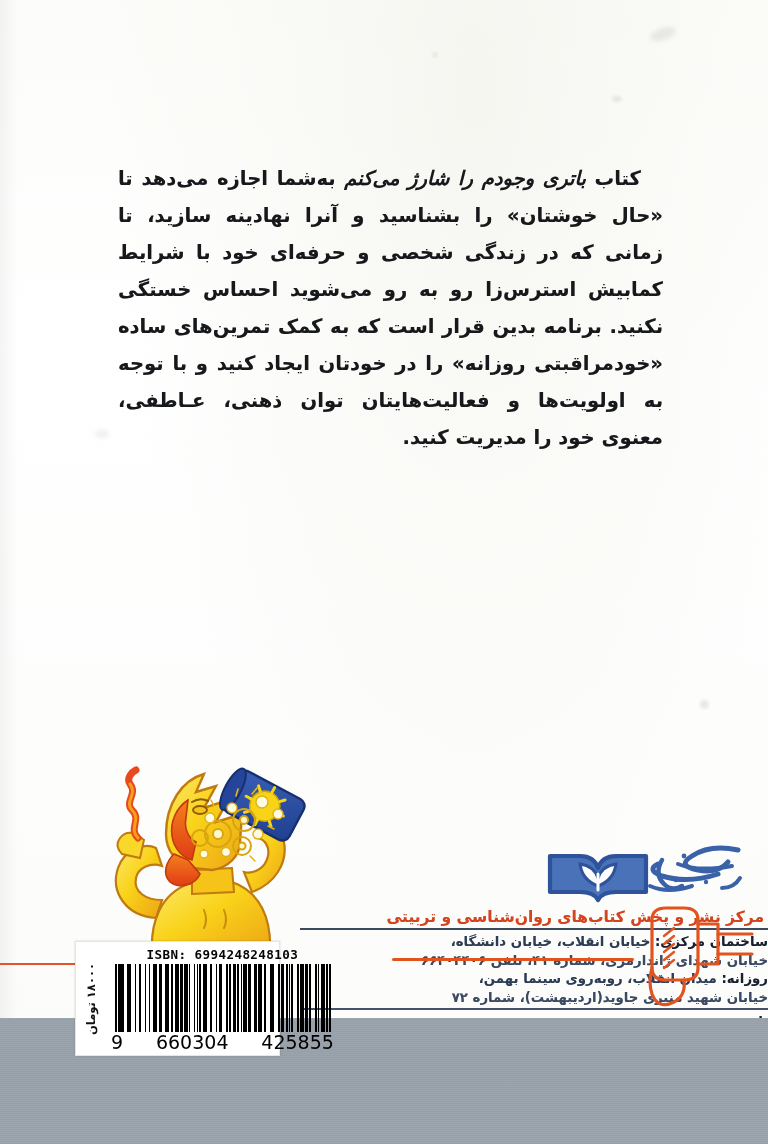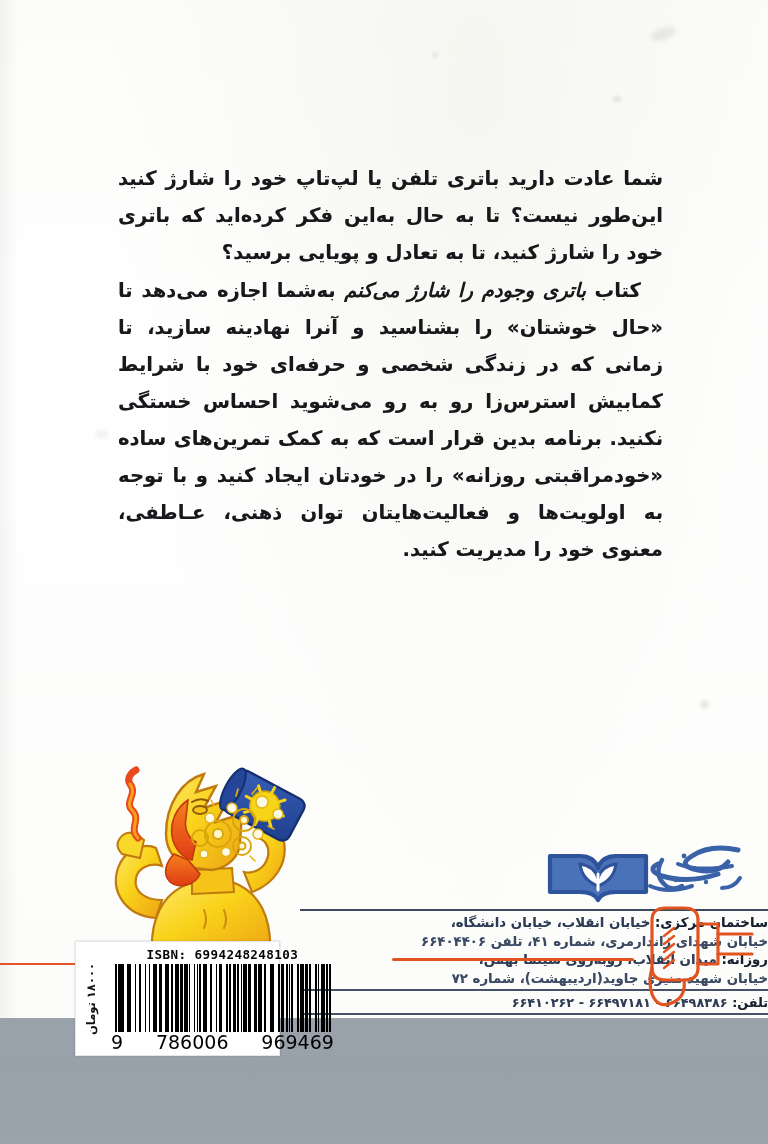--- a/index.html
+++ b/index.html
@@ -144,21 +144,20 @@
 
   <div id="gutter"></div>
 
   <span class="blemish b1"></span>
   <span class="blemish b2"></span>
   <span class="blemish b3"></span>
   <span class="blemish b4"></span>
   <span class="blemish b5"></span>
 
   <div id="blurb">
-    <p>شما عادت دارید باتری تلفن یا لپ‌تاپ خود را شارژ کنید این‌طور نیست؟ تا به حال به‌این فکر کرده‌اید که باتری خود را شارژ کنید، تا به تعادل و پویایی برسید؟</p>
     <p class="ind"><span>کتاب </span><span class="bk-title">باتری وجودم را شارژ می‌کنم</span><span> به‌شما اجازه می‌دهد تا «حال خوشتان» را بشناسید و آنرا نهادینه سازید، تا زمانی که در زندگی شخصی و حرفه‌ای خود با شرایط کمابیش استرس‌زا رو به رو می‌شوید احساس خستگی نکنید. برنامه بدین قرار است که به کمک تمرین‌های ساده «خودمراقبتی روزانه» را در خودتان ایجاد کنید و با توجه به اولویت‌ها و فعالیت‌هایتان توان ذهنی، عـاطفی، معنوی خود را مدیریت کنید.</span></p>
   </div>
 
   <div id="cartoon">
     <svg viewBox="0 0 232 218" xmlns="http://www.w3.org/2000/svg" aria-hidden="true">
       <defs>
         <linearGradient id="gy" x1="0" y1="0" x2="1" y2="1">
           <stop offset="0%" stop-color="#fde96a"></stop>
           <stop offset="45%" stop-color="#f9d21a"></stop>
           <stop offset="100%" stop-color="#eda415"></stop>
@@ -257,20 +256,21 @@
           <path d="M198 42 q-6 10 -18 10" stroke-width="4"></path>
         </g>
         <g fill="#3a62a8">
           <circle cx="142" cy="20" r="2.4"></circle>
           <circle cx="134" cy="44" r="2.2"></circle>
           <circle cx="164" cy="46" r="2.2"></circle>
         </g>
       </svg>
     </div>
 
+    <div class="tagline">مرکز نشر و پخش کتاب‌های روان‌شناسی و تربیتی</div>
     <div class="rule"></div>
 
     <p class="addr">
       <span class="lbl">ساختمان مرکزی:</span>
       <span>خیابان انقلاب، خیابان دانشگاه،</span>
     </p>
     <p class="addr sub">خیابان شهدای ژاندارمری، شماره ۴۱، تلفن ۶۶۴۰۴۴۰۶</p>
 
     <p class="addr">
       <span class="lbl">روزانه:</span>
@@ -420,19 +420,19 @@
           <div class="sp" style="width: 2.05px;"></div>
           <div class="bar" style="width: 3.95px;"></div>
           <div class="sp" style="width: 1.1px;"></div>
           <div class="bar" style="width: 1.6px;"></div>
           <div class="sp" style="width: 1.6px;"></div>
           <div class="bar" style="width: 1.6px;"></div>
           <div class="sp" style="width: 4px;"></div>
         </div>
       <div id="ean-digits">
         <span>9</span>
-        <span>786006</span>
-        <span>969469</span>
+        <span>660304</span>
+        <span>425855</span>
       </div>
     </div>
   </div>
 
 </div>
 
 </body></html>

